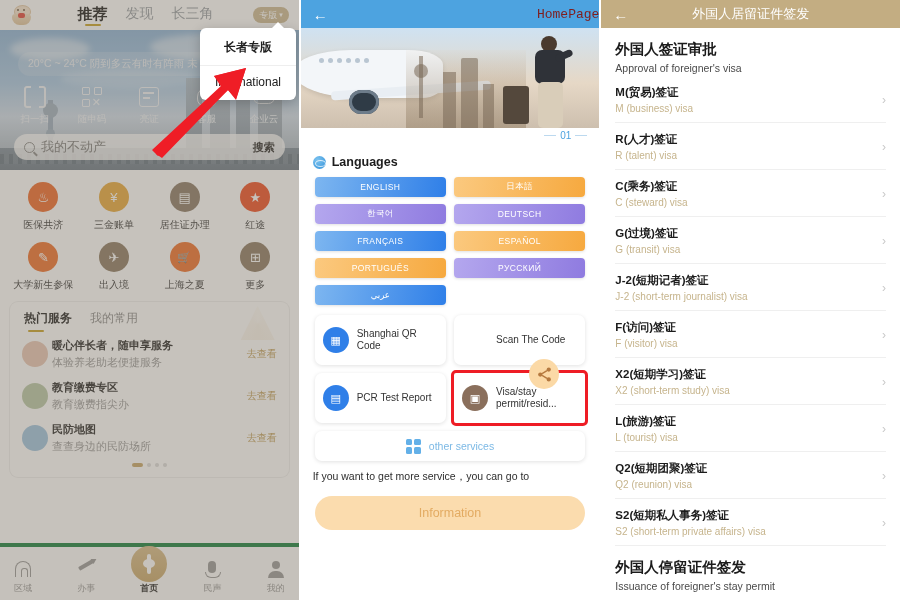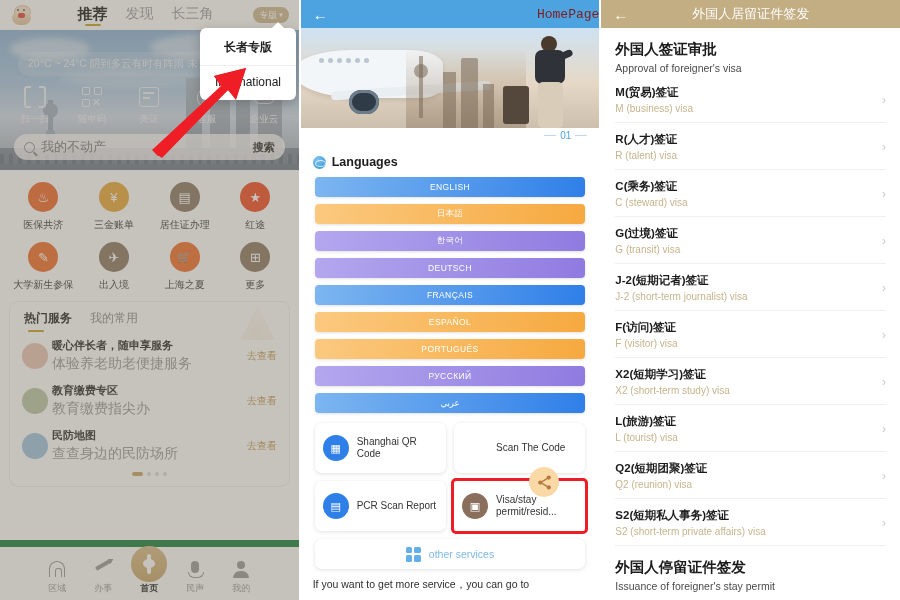--- a/index.html
+++ b/index.html
@@ -121,29 +121,29 @@
   .p1-card .wm{position:absolute;right:14px;top:4px;width:34px;height:34px;opacity:.14;
      background:conic-gradient(from 180deg,#d9b57a,#f2e0c0,#d9b57a);clip-path:polygon(50% 0,100% 100%,0 100%);}
   .p1-ctabs{display:flex;gap:18px;padding:2px 14px 0;}
   .p1-ctab{font-size:12px;color:#8d8d8d;padding-bottom:6px;position:relative;}
   .p1-ctab.active{color:#222;font-weight:bold;}
   .p1-ctab.active::after{content:"";position:absolute;left:4px;bottom:1px;width:16px;height:2px;border-radius:2px;background:#c9a227;}
   .p1-row{display:flex;align-items:center;gap:4px;padding:5px 12px;}
   .p1-row .av{width:26px;height:26px;border-radius:50%;flex:0 0 auto;}
   .p1-row .txt{flex:1;min-width:0;}
   .p1-row .t1x{font-size:11px;font-weight:bold;color:#2a2a2a;white-space:nowrap;overflow:hidden;text-overflow:ellipsis;}
-  .p1-row .t2x{font-size:14px;color:#9b9b9b;margin-top:2px;white-space:nowrap;overflow:hidden;text-overflow:ellipsis;}
+  .p1-row .t2x{font-size:11px;color:#9b9b9b;margin-top:2px;white-space:nowrap;overflow:hidden;text-overflow:ellipsis;}
   .p1-row .go{font-size:10px;color:#c2a15e;flex:0 0 auto;}
   .p1-dots{display:flex;justify-content:center;gap:4px;margin-top:4px;align-items:center;}
   .p1-dots i{width:4px;height:4px;border-radius:2px;background:#dcdcdc;}
   .p1-dots i.on{width:11px;background:#c9a86a;}
 
   .p1-bottom{
-    position:absolute;left:0;right:0;bottom:0;height:48px;background:#fdfdfd;border-top:7px solid #15803d;
-    display:flex;align-items:flex-end;justify-content:center;padding-bottom:5px;z-index:20;
+    position:absolute;left:0;right:0;bottom:0;height:48px;background:#fdfdfd;border-top:4px solid #15803d;
+    display:flex;align-items:flex-end;justify-content:space-between;padding-bottom:5px;z-index:20;
   }
   .p1-nb{display:flex;flex-direction:column;align-items:center;gap:3px;width:46px;}
   .p1-nb .ni{width:20px;height:20px;position:relative;}
   .p1-nb .nl{font-size:9px;color:#9a9a9a;}
   .p1-nb.active .nl{color:#2b2b2b;font-weight:bold;}
   .p1-nb.home{position:relative;}
   .p1-nb.home .bigc{
     position:absolute;top:-16px;left:50%;transform:translateX(-50%);
     width:36px;height:36px;border-radius:50%;
     background:linear-gradient(#d8bd8b,#c9a86a);display:flex;align-items:center;justify-content:center;
@@ -204,21 +204,21 @@
   .p2-titlebar .t{font-size:13px;font-weight:bold;color:#1d1d1d;}
   .p2-pageind{display:flex;justify-content:flex-end;align-items:center;gap:4px;padding:2px 12px 8px;}
   .p2-pageind .ln{width:12px;height:1px;background:#bcd9ef;}
   .p2-pageind .n{font-size:10px;color:#4da3e0;}
 
   .p2-sec{display:flex;align-items:center;gap:6px;padding:6px 12px 6px;}
   .p2-sec .globe{width:13px;height:13px;border-radius:50%;background:radial-gradient(circle at 35% 32%,#7ec4f0,#2f8fd8);position:relative;}
   .p2-sec .globe::after{content:"";position:absolute;left:2px;top:4px;width:9px;height:5px;border-radius:50%;border:1px solid rgba(255,255,255,.75);}
   .p2-sec .lb{font-size:12.5px;font-weight:bold;color:#1d1d1d;}
 
-  .p2-langs{display:grid;grid-template-columns:repeat(1,1fr);gap:7px 8px;padding:2px 14px 8px;}
+  .p2-langs{display:grid;grid-template-columns:repeat(2,1fr);gap:7px 8px;padding:2px 14px 8px;}
   .p2-lang{height:20px;border-radius:4px;display:flex;align-items:center;justify-content:center;
     color:#fff;font-size:8.5px;letter-spacing:.4px;box-shadow:0 1px 3px rgba(0,0,0,.12);}
   .lg-blue{background:linear-gradient(100deg,#7db6f0,#2f7fe8);}
   .lg-orange{background:linear-gradient(100deg,#fbc97f,#f6a93f);}
   .lg-purple{background:linear-gradient(100deg,#b4a7ee,#8f7be0);}
 
   .p2-cards{padding:2px 14px 0;position:relative;}
   .p2-crow{display:flex;gap:8px;margin-bottom:8px;}
   .p2-cell{flex:1;height:50px;background:#fff;border-radius:7px;box-shadow:0 1px 4px rgba(0,0,0,.12);
     display:flex;align-items:center;gap:8px;padding:0 8px;position:relative;}
@@ -529,21 +529,21 @@
         <div class="p2-share">
           <svg width="17" height="17" viewBox="0 0 24 24" fill="#b5793f">
             <circle cx="18" cy="5" r="3"></circle>
               <circle cx="6" cy="12" r="3"></circle>
               <circle cx="18" cy="19" r="3"></circle>
             <path d="M8.6 10.8 L15.5 6.6 M8.6 13.2 L15.5 17.4" stroke="#b5793f" stroke-width="2"></path>
           </svg>
         </div>
         <div class="p2-cell">
           <div class="ic" style="background:#2f7fe8">▤</div>
-          <div class="lb">PCR Scan Report</div>
+          <div class="lb">PCR Test Report</div>
         </div>
         <div class="p2-cell hl">
           <div class="ic" style="background:#8a6f5c">▣</div>
           <div class="lb">Visa/stay permit/resid...</div>
         </div>
       </div>
       <div class="p2-other">
         <span class="sq">
             <i></i>
             <i></i>

